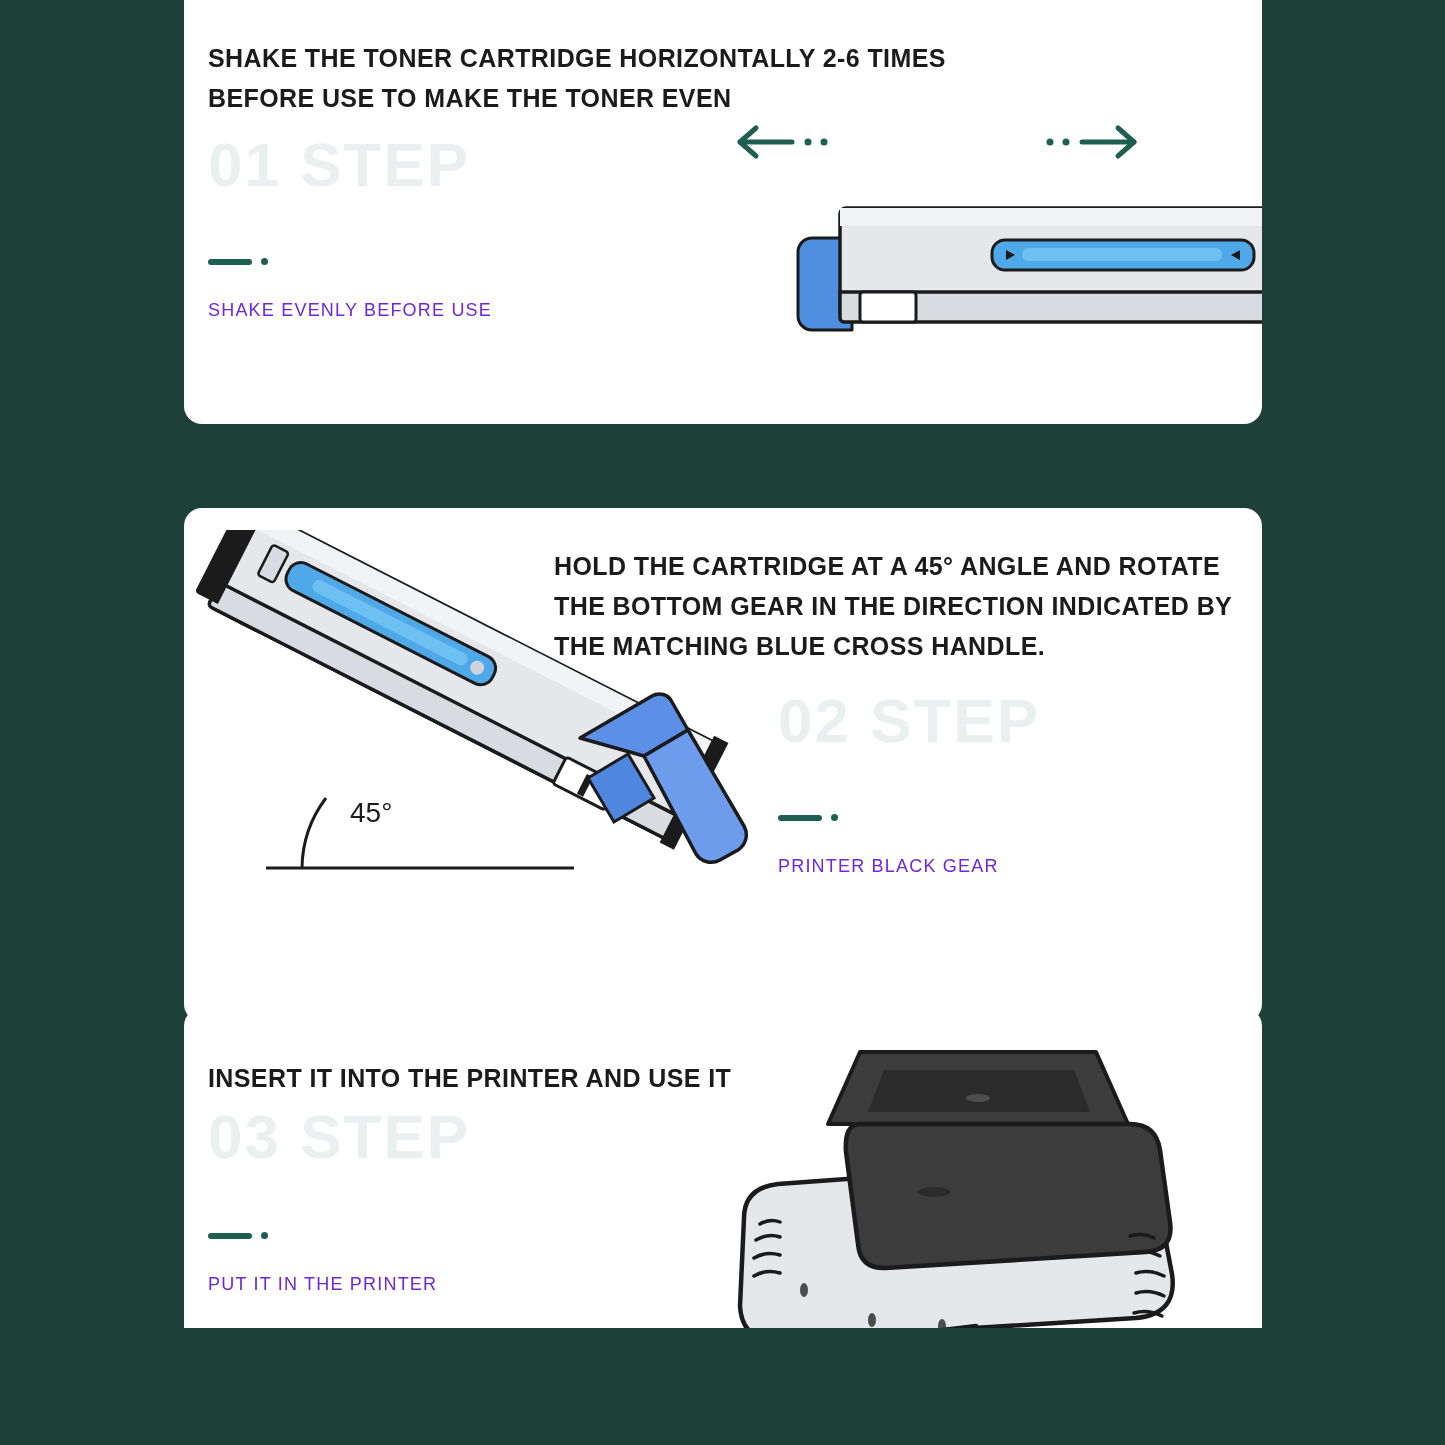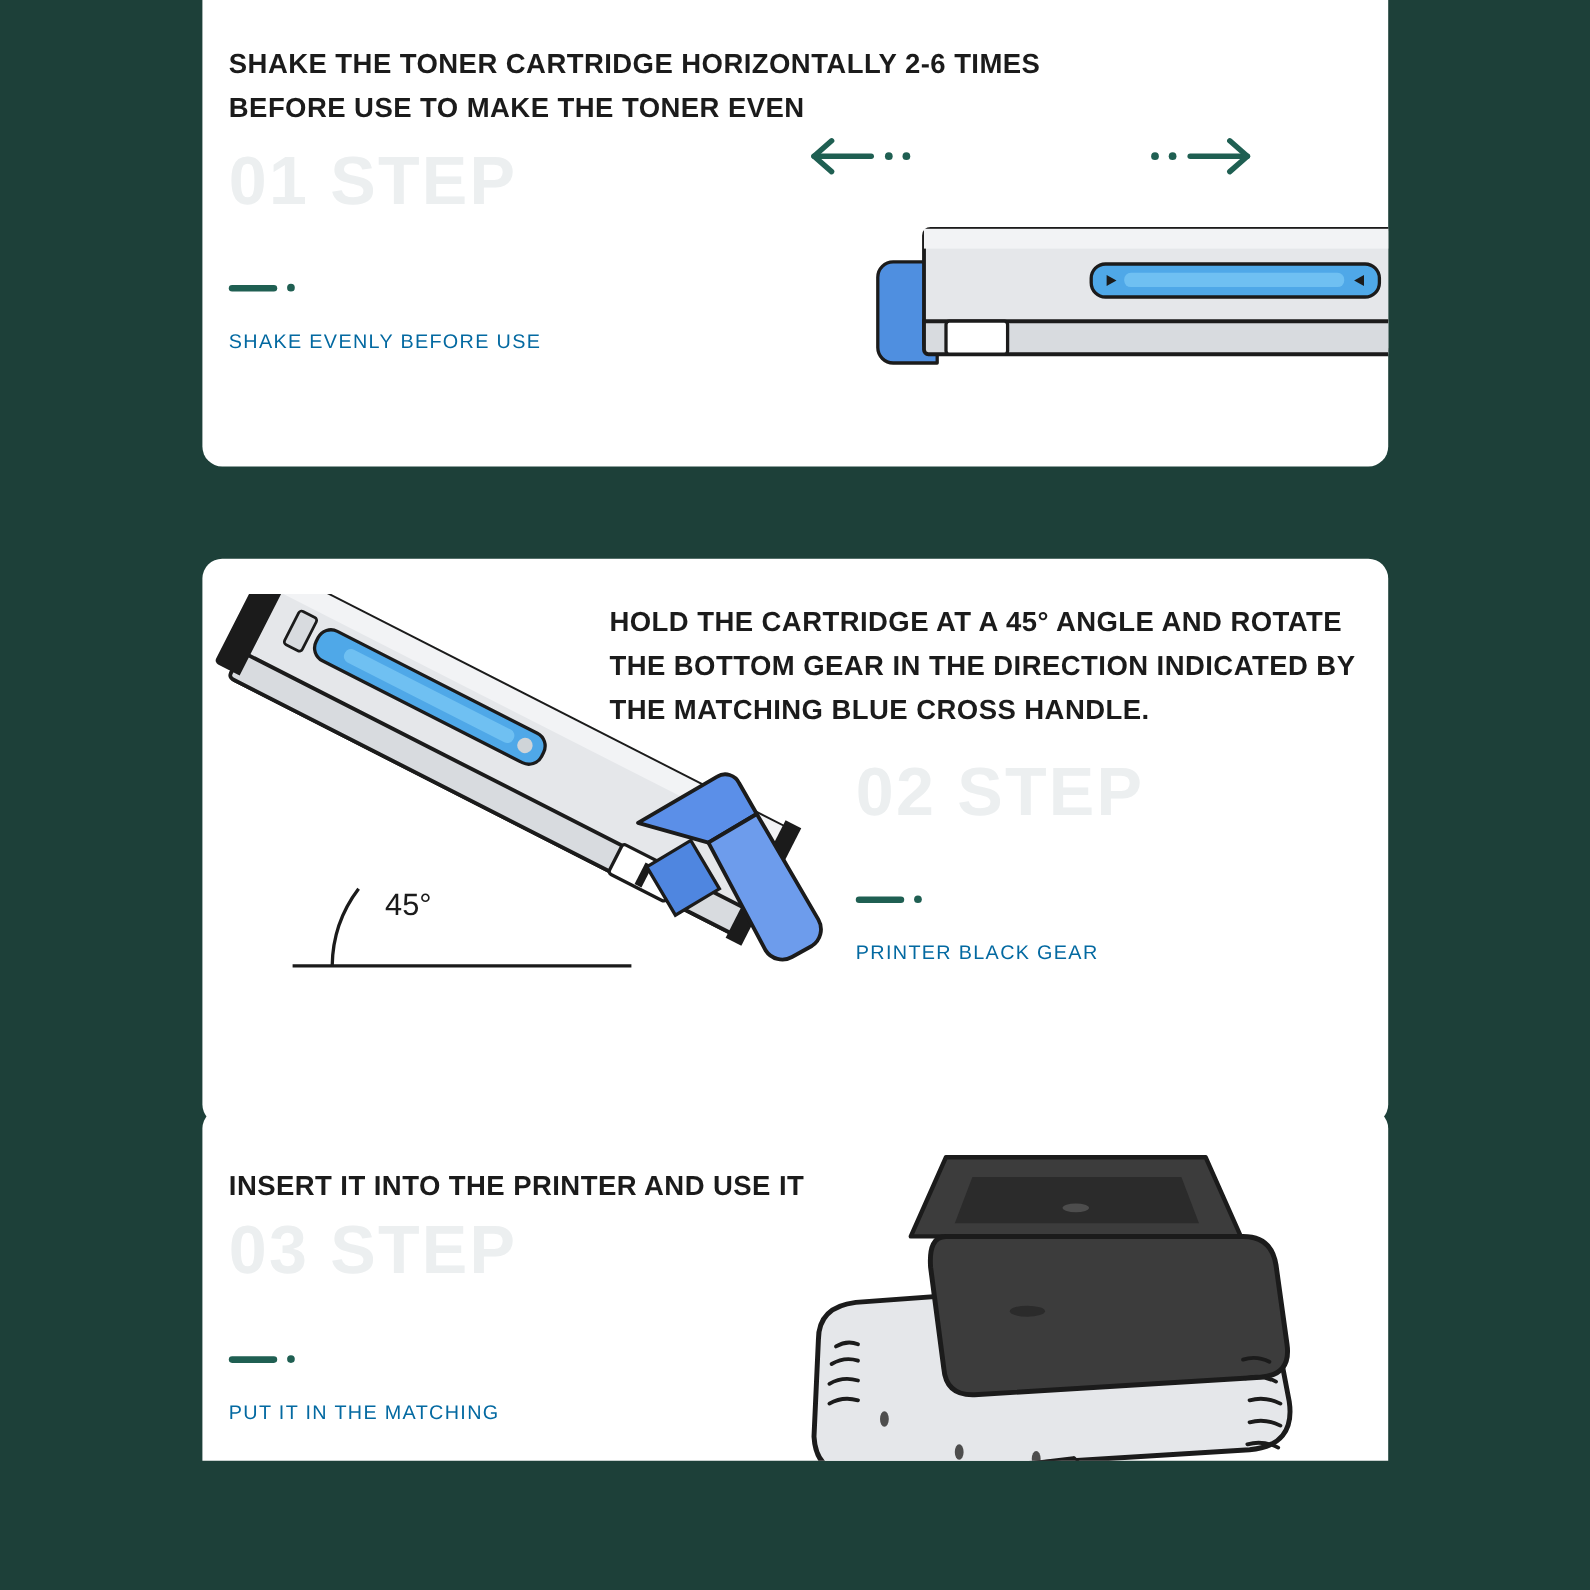--- a/index.html
+++ b/index.html
@@ -60,34 +60,34 @@
     border-radius: 3px;
   }
   .dashrow .dot {
     width: 7px;
     height: 7px;
     border-radius: 50%;
     background: #1f5f52;
   }
   .caption {
     position: absolute;
-    color: #0369a1;
+    color: #6d28d9;
     font-size: 18px;
     letter-spacing: 1.2px;
     white-space: nowrap;
   }
 
   
   .arrow-wrap { position: absolute; }
 
   
   .c1 { position: absolute; left: 610px; top: 196px; width: 650px; height: 165px; }
 
   
-  .c2 { position: absolute; left: 0px; top: 32px; width: 700px; height: 360px; }
+  .c2 { position: absolute; left: 0px; top: 22px; width: 700px; height: 360px; }
 
   
   .c3 { position: absolute; left: 500px; top: 20px; width: 560px; height: 420px; }
 </style>
 </head>
 <body>
 
 <div class="page">
 
   <div class="card" id="card-1">
@@ -215,21 +215,21 @@
 
     <div class="headline" style="left:24px; top:50px; width:700px;">INSERT IT INTO THE PRINTER AND USE IT</div>
 
     <div class="stepghost" style="left:24px; top:98px;">03 STEP</div>
 
     <div class="dashrow" style="left:24px; top:224px;">
       <div class="bar"></div>
       <div class="dot"></div>
     </div>
 
-    <div class="caption" style="left:24px; top:266px;">PUT IT IN THE MATCHING</div>
+    <div class="caption" style="left:24px; top:266px;">PUT IT IN THE PRINTER</div>
 
     <div class="c3">
       <svg width="560" height="420" viewBox="0 0 560 420">
 
         <path d="M176 24 h236 l32 72 h-300 z" fill="#3c3c3c" stroke="#1b1b1b" stroke-width="4" stroke-linejoin="round"></path>
         <path d="M200 42 h190 l16 42 h-222 z" fill="#2b2b2b" stroke="none"></path>
         <ellipse cx="294" cy="70" rx="12" ry="4" fill="#4d4d4d"></ellipse>
 
         <path d="M60 190 q0 -30 34 -34 l330 -24 q40 -3 48 30 l16 84 q6 40 -36 44 l-356 22 q-38 2 -40 -34 z" fill="#e5e7ea" stroke="#1b1b1b" stroke-width="4.5" stroke-linejoin="round"></path>
 

